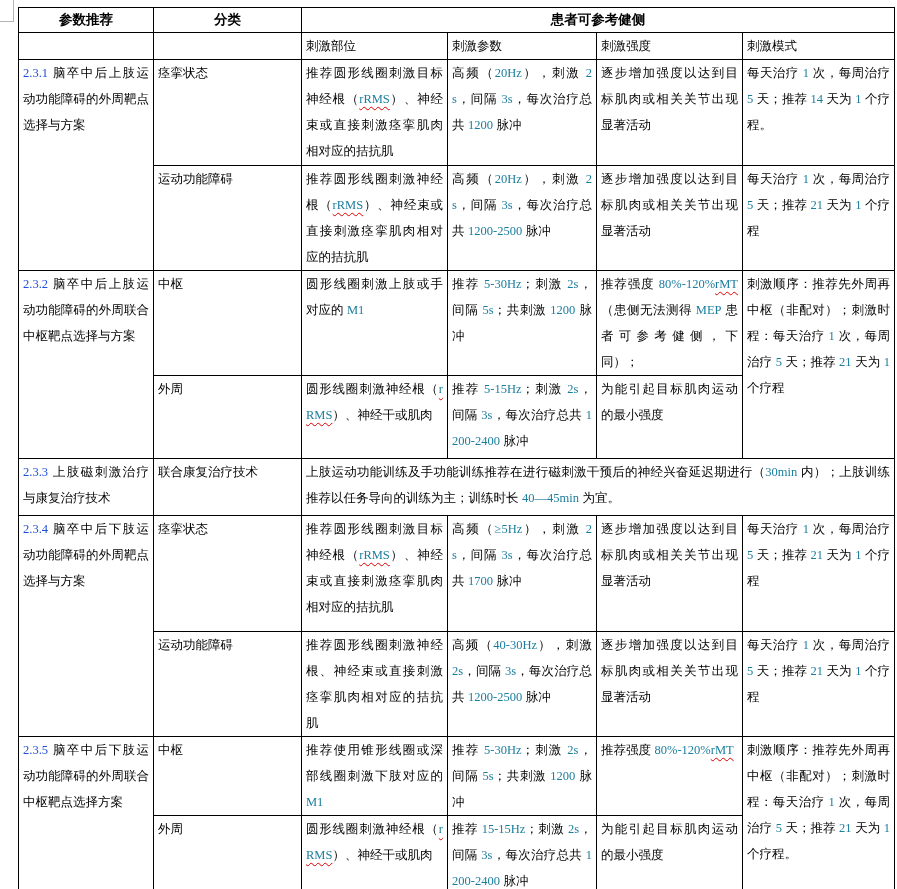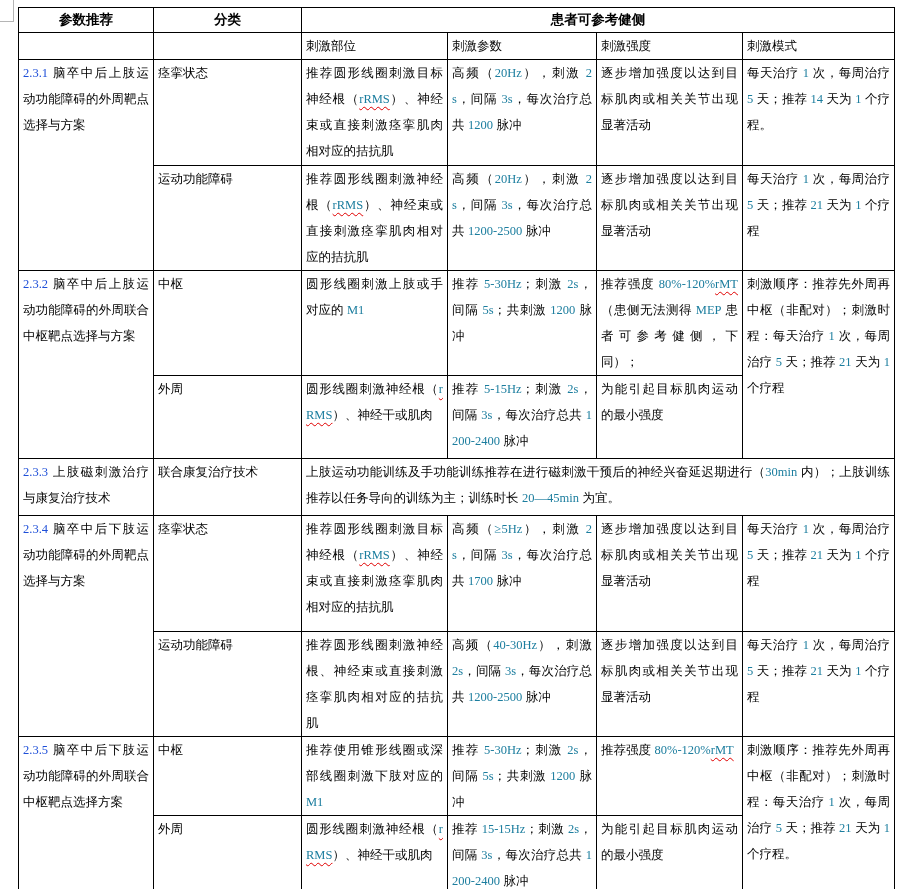--- a/index.html
+++ b/index.html
@@ -88,21 +88,21 @@
   <tr style="height:83px">
     <td><span class="rich">外周</span></td>
     <td><span class="rich">圆形线圈刺激神经根（<span class="lat sq">rRMS</span>）、神经干或肌肉</span></td>
     <td><span class="rich">推荐 <span class="lat">5-15Hz</span>；刺激 <span class="lat">2s</span>，间隔 <span class="lat">3s</span>，每次治疗总共 <span class="lat">1200-2400</span> 脉冲</span></td>
     <td><span class="rich">为能引起目标肌肉运动的最小强度</span></td>
   </tr>
 
   <tr style="height:57px">
     <td><span class="secnum">2.3.3</span> <span>上肢磁刺激治疗与康复治疗技术</span></td>
     <td><span class="rich">联合康复治疗技术</span></td>
-    <td colspan="4"><span class="rich">上肢运动功能训练及手功能训练推荐在进行磁刺激干预后的神经兴奋延迟期进行（<span class="lat">30min</span> 内）；上肢训练推荐以任务导向的训练为主；训练时长 <span class="lat">20—45min</span> 为宜。</span></td>
+    <td colspan="4"><span class="rich">上肢运动功能训练及手功能训练推荐在进行磁刺激干预后的神经兴奋延迟期进行（<span class="lat">30min</span> 内）；上肢训练推荐以任务导向的训练为主；训练时长 <span class="lat">40—45min</span> 为宜。</span></td>
   </tr>
 
   <tr style="height:116px">
     <td rowspan="2"><span class="secnum">2.3.4</span> <span>脑卒中后下肢运动功能障碍的外周靶点选择与方案</span></td>
     <td><span class="rich">痉挛状态</span></td>
     <td><span class="rich">推荐圆形线圈刺激目标神经根（<span class="lat sq">rRMS</span>）、神经束或直接刺激痉挛肌肉相对应的拮抗肌</span></td>
     <td><span class="rich">高频（<span class="lat">≥</span><span class="lat">5Hz</span>），刺激 <span class="lat">2s</span>，间隔 <span class="lat">3s</span>，每次治疗总共 <span class="lat">1700</span> 脉冲</span></td>
     <td><span class="rich">逐步增加强度以达到目标肌肉或相关关节出现显著活动</span></td>
     <td><span class="rich">每天治疗 <span class="lat">1</span> 次，每周治疗 <span class="lat">5</span> 天；推荐 <span class="lat">21</span> 天为 <span class="lat">1</span> 个疗程</span></td>
   </tr>

